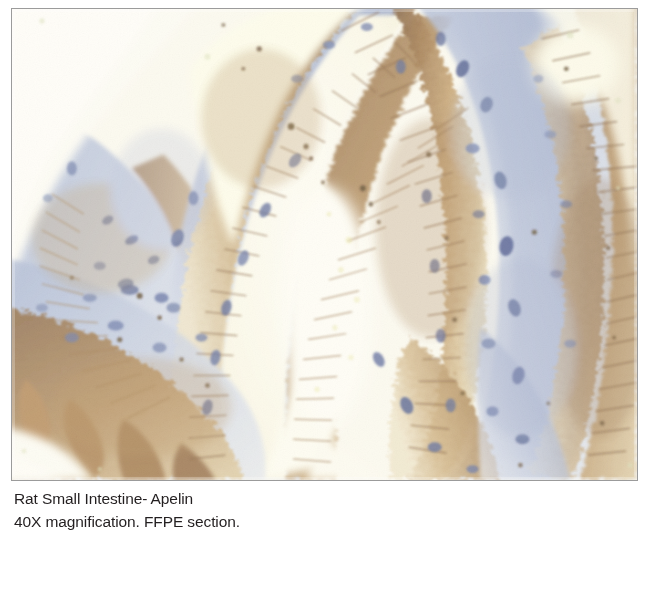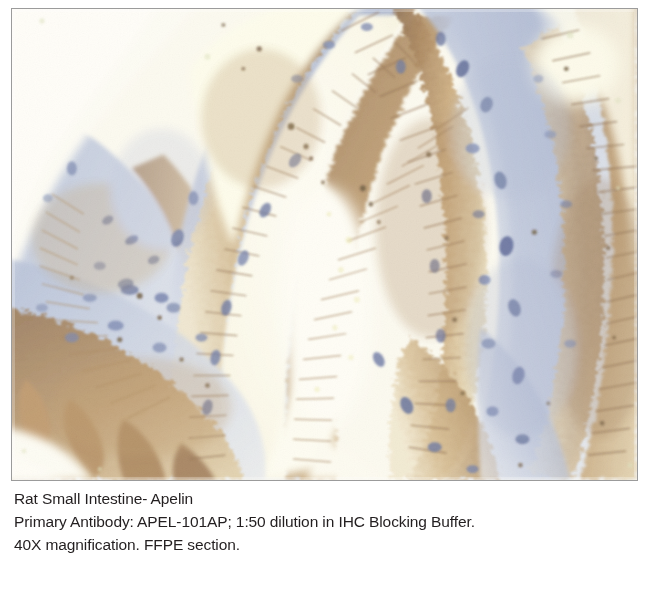--- a/index.html
+++ b/index.html
@@ -470,17 +470,16 @@
         <rect x="0" y="0" width="627" height="473" fill="#fff8e0" opacity="0.12"></rect>
         <rect x="0" y="0" width="627" height="473" filter="url(#grain)" fill="#ffffff" opacity="0.22"></rect>
 
         <rect x="0" y="0" width="627" height="473" fill="none" stroke="#ffffff" stroke-width="6" opacity="0.25"></rect>
       </g>
     </svg>
   </div>
 
   <div class="caption">
     <div class="caption-line">Rat Small Intestine- Apelin</div>
-    <div class="caption-line">Primary Antibody:  APEL-101AP; 1:50 dilution in IHC Blocking Buffer.</div>
     <div class="caption-line">40X magnification. FFPE section.</div>
   </div>
 
 </div>
 
 </body></html>

